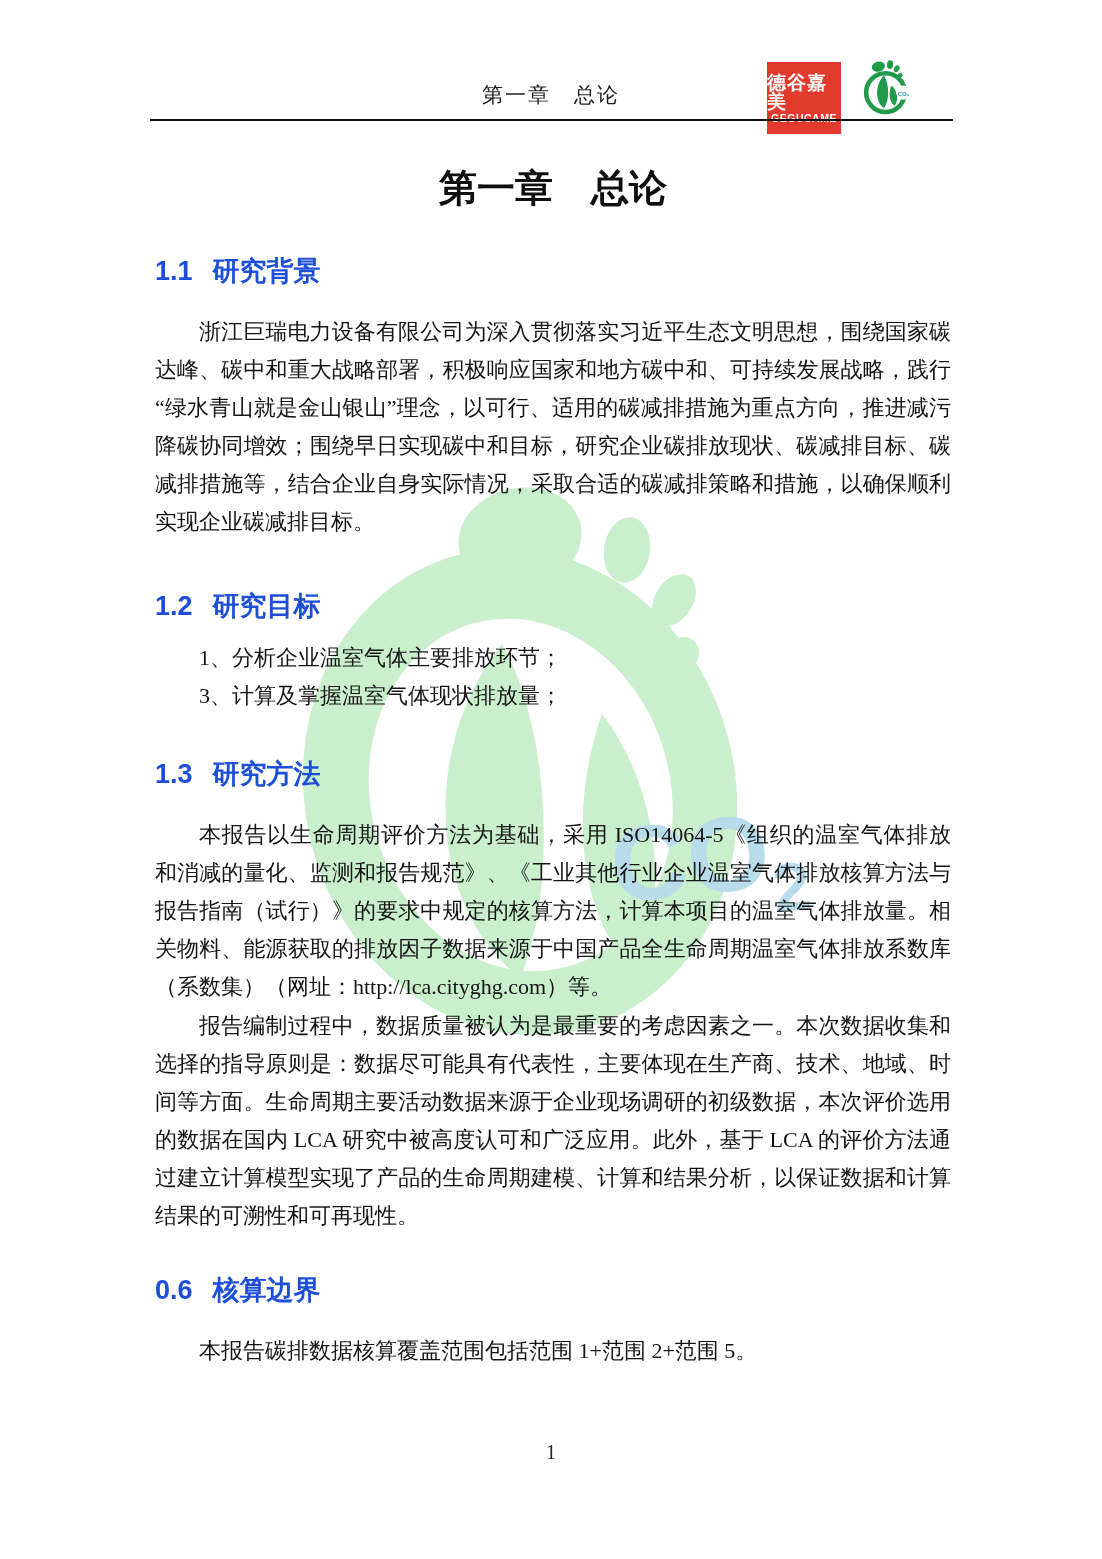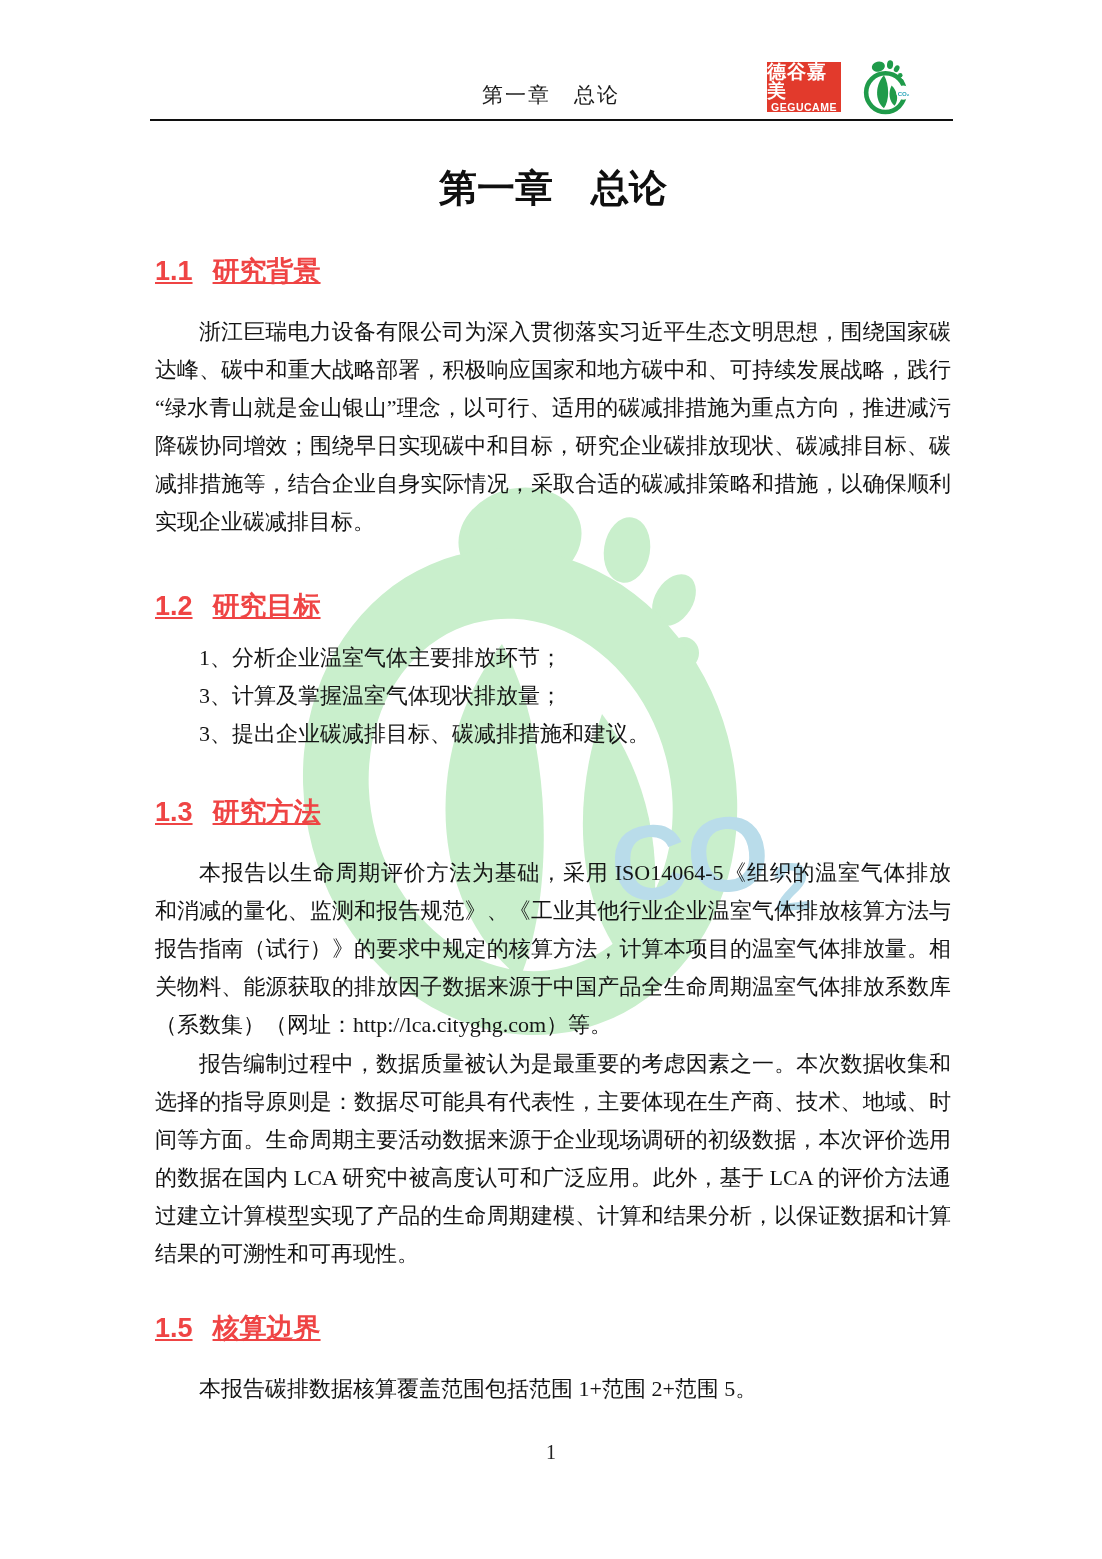--- a/index.html
+++ b/index.html
@@ -21,21 +21,21 @@
     text-align: center;
     font: 21px/1.2 "Liberation Serif", serif;
     letter-spacing: 2px;
     color: #1a1a1a;
   }
   .hdr-rule {
     position: absolute; top: 119px; left: 150px; width: 803px; height: 2px;
     background: #101010;
   }
   .logo-red {
-    position: absolute; top: 62px; left: 767px; width: 74px; height: 50px;
+    position: absolute; top: 62px; left: 767px; width: 74px; height: 72px;
     background: #e23a2c;
     display: flex; flex-direction: column; align-items: center; justify-content: center;
     gap: 2px;
   }
   .logo-red .cn {
     color: #ffffff; font: bold 19px/1 "Liberation Sans", sans-serif; letter-spacing: 1px;
   }
   .logo-red .en {
     color: #ffffff; font: bold 10.5px/1 "Liberation Sans", sans-serif; letter-spacing: 0.5px;
   }
@@ -50,22 +50,21 @@
   
   main { position: absolute; top: 122px; left: 155px; width: 796px; z-index: 1; }
   h1.chapter {
     margin-top: 42px;
     text-align: center;
     font: bold 38px/48px "Liberation Sans", sans-serif;
     color: #0f0f0f;
   }
   h2.sec-h {
     font: bold 27px/34px "Liberation Sans", sans-serif;
-    color: #ef4444;
-    text-decoration: underline;
+    color: #1d4ed8;
   }
   h2.sec-h .sec-num { margin-right: 20px; }
   .mt-h1 { margin-top: 42px; }
   .mt-h2 { margin-top: 48px; }
   .mt-h3 { margin-top: 42px; }
   .mt-h4 { margin-top: 38px; }
   p.body-p {
     margin-top: 25px;
     font: 22px/38px "Liberation Serif", serif;
     text-align: justify;
@@ -149,35 +148,34 @@
       <p class="body-p">浙江巨瑞电力设备有限公司为深入贯彻落实习近平生态文明思想，围绕国家碳达峰、碳中和重大战略部署，积极响应国家和地方碳中和、可持续发展战略，践行“绿水青山就是金山银山”理念，以可行、适用的碳减排措施为重点方向，推进减污降碳协同增效；围绕早日实现碳中和目标，研究企业碳排放现状、碳减排目标、碳减排措施等，结合企业自身实际情况，采取合适的碳减排策略和措施，以确保顺利实现企业碳减排目标。</p>
     </section>
 
     <section>
       <h2 class="sec-h mt-h2">
         <span class="sec-num">1.2</span><span class="sec-title">研究目标</span>
       </h2>
       <div class="obj-list">
         <p class="obj-line">1、分析企业温室气体主要排放环节；</p>
         <p class="obj-line">3、计算及掌握温室气体现状排放量；</p>
-        <p class="obj-line">3、提出企业碳减排目标、碳减排措施和建议。</p>
       </div>
     </section>
 
     <section>
       <h2 class="sec-h mt-h3">
         <span class="sec-num">1.3</span><span class="sec-title">研究方法</span>
       </h2>
       <p class="body-p">本报告以生命周期评价方法为基础，采用 ISO14064-5《组织的温室气体排放和消减的量化、监测和报告规范》、《工业其他行业企业温室气体排放核算方法与报告指南（试行）》的要求中规定的核算方法，计算本项目的温室气体排放量。相关物料、能源获取的排放因子数据来源于中国产品全生命周期温室气体排放系数库（系数集）（网址：http://lca.cityghg.com）等。</p>
       <p class="body-p">报告编制过程中，数据质量被认为是最重要的考虑因素之一。本次数据收集和选择的指导原则是：数据尽可能具有代表性，主要体现在生产商、技术、地域、时间等方面。生命周期主要活动数据来源于企业现场调研的初级数据，本次评价选用的数据在国内 LCA 研究中被高度认可和广泛应用。此外，基于 LCA 的评价方法通过建立计算模型实现了产品的生命周期建模、计算和结果分析，以保证数据和计算结果的可溯性和可再现性。</p>
     </section>
 
     <section>
       <h2 class="sec-h mt-h4">
-        <span class="sec-num">1.5</span><span class="sec-title">核算边界</span>
+        <span class="sec-num">0.6</span><span class="sec-title">核算边界</span>
       </h2>
       <p class="body-p">本报告碳排数据核算覆盖范围包括范围 1+范围 2+范围 5。</p>
     </section>
 
   </main>
 
   <div class="ftr">1</div>
 
 </div>
 

